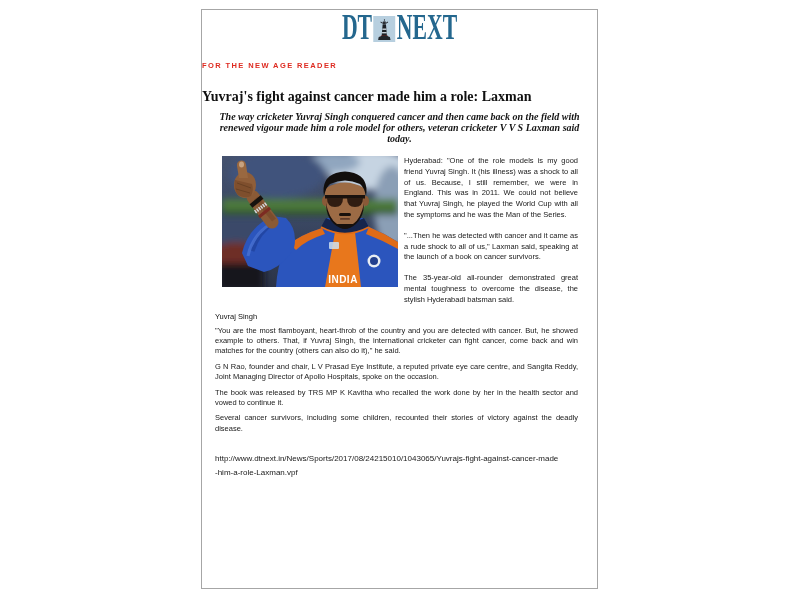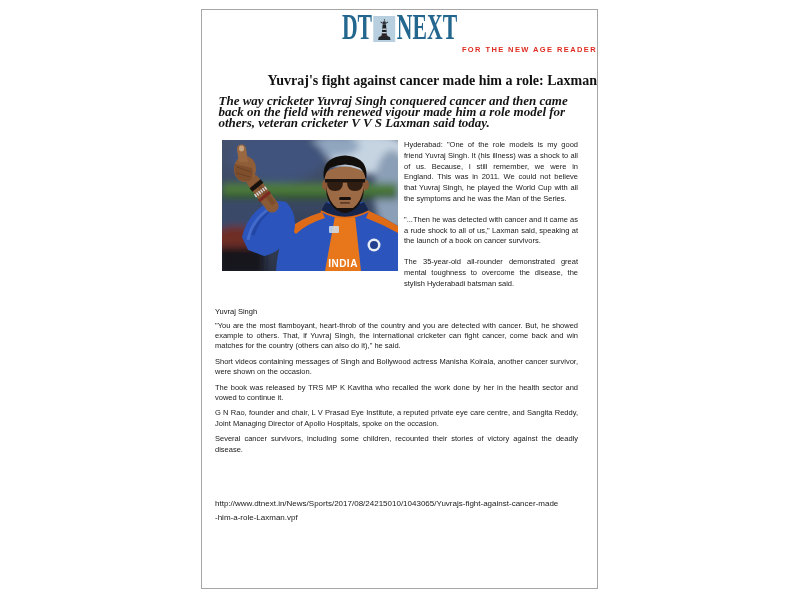--- a/index.html
+++ b/index.html
@@ -7,42 +7,42 @@
     --tagline-red:#de2b21;
     --website-gray:#8f949b;
     --page-border:#a6a6a6;
   }
   *{box-sizing:border-box}
   body{margin:0;background:#fff;font-family:"Liberation Sans",sans-serif;color:#191919}
   .canvas{position:relative;width:800px;height:600px;background:#fff;overflow:hidden}
   .page{position:absolute;left:201px;top:9px;width:397px;height:580px;border:1px solid var(--page-border);background:#fff}
 
   
-  .masthead{text-align:right;margin-top:4px}
+  .masthead{text-align:left;margin-top:4px}
   .logo-row{display:flex;justify-content:center;align-items:center;transform:scaleX(.62);transform-origin:center top;height:27px}
   .logo-text{font-family:"Liberation Serif",serif;font-weight:bold;font-size:35px;line-height:26px;color:var(--brand-blue)}
   .logo-icon{width:36px;height:26px;margin:3px 2px 0;flex:none}
-  .tagline{color:var(--tagline-red);font-size:7.5px;font-weight:bold;letter-spacing:1.4px;margin-top:4px}
+  .tagline{color:var(--tagline-red);font-size:7.5px;font-weight:bold;letter-spacing:1.4px;margin-top:20px}
   .website{color:var(--website-gray);font-size:8px;letter-spacing:2.6px;margin-top:3px}
 
   
-  .headline{font-family:"Liberation Serif",serif;font-weight:bold;font-size:14px;text-align:right;margin-top:19px;color:#101010}
-  .subheadline{font-family:"Liberation Serif",serif;font-weight:bold;font-style:italic;font-size:13px;line-height:11px;text-align:left;width:362px;margin:6px auto 12px;color:#141414}
+  .headline{font-family:"Liberation Serif",serif;font-weight:bold;font-size:14px;text-align:left;margin-top:19px;color:#101010}
+  .subheadline{font-family:"Liberation Serif",serif;font-weight:bold;font-style:italic;font-size:10px;line-height:11px;text-align:center;width:362px;margin:6px auto 12px;color:#141414}
 
   
   .article{margin:10px 19px 0 13px}
   .top-row{display:flex;gap:6px;align-items:flex-start}
   .photo{width:176px;height:131px;margin-left:7px;flex:none;display:block}
   .col{flex:1;font-size:7.5px;line-height:10.8px;text-align:justify}
   .col p{margin:0 0 10px}
-  .col p:last-child{margin-bottom:12px}
+  .col p:last-child{margin-bottom:1px}
   .dateline{font-weight:normal}
   .caption{font-weight:normal;font-size:7.5px;margin-top:5px;color:#111}
   .body p{font-size:7.5px;line-height:10.4px;text-align:justify;margin:5px 0 0}
-  .source{margin-top:42px;font-size:8px;line-height:14px;max-width:345px;word-break:break-all}
+  .source{margin-top:18px;font-size:8px;line-height:14px;max-width:345px;word-break:break-all}
 </style>
 </head>
 <body>
 
 <div class="canvas">
   <div class="page">
 
     <div class="masthead">
       <div class="logo-row">
         <span class="logo-text">DT</span>
@@ -134,23 +134,22 @@
           <p><span class="dateline">Hyderabad:</span><span> "One of the role models is my good friend Yuvraj Singh. It (his illness) was a shock to all of us. Because, I still remember, we were in England. This was in 2011. We could not believe that Yuvraj Singh, he played the World Cup with all the symptoms and he was the Man of the Series.</span></p>
           <p>"...Then he was detected with cancer and it came as a rude shock to all of us," Laxman said, speaking at the launch of a book on cancer survivors.</p>
           <p>The 35-year-old all-rounder demonstrated great mental toughness to overcome the disease, the stylish Hyderabadi batsman said.</p>
         </div>
       </div>
 
       <div class="caption">Yuvraj Singh</div>
 
       <div class="body">
         <p>"You are the most flamboyant, heart-throb of the country and you are detected with cancer. But, he showed example to others. That, if Yuvraj Singh, the international cricketer can fight cancer, come back and win matches for the country (others can also do it)," he said.</p>
-        <p>Short videos containing messages of Singh and Bollywood actress Manisha Koirala, another cancer survivor, were shown on the occasion.</p>
+        <p>G N Rao, founder and chair, L V Prasad Eye Institute, a reputed private eye care centre, and Sangita Reddy, Joint Managing Director of Apollo Hospitals, spoke on the occasion.</p>
         <p>The book was released by TRS MP K Kavitha who recalled the work done by her in the health sector and vowed to continue it.</p>
-        <p>G N Rao, founder and chair, L V Prasad Eye Institute, a reputed private eye care centre, and Sangita Reddy, Joint Managing Director of Apollo Hospitals, spoke on the occasion.</p>
         <p>Several cancer survivors, including some children, recounted their stories of victory against the deadly disease.</p>
       </div>
 
       <div class="source">http://www.dtnext.in/News/Sports/2017/08/24215010/1043065/Yuvrajs-fight-against-cancer-made-him-a-role-Laxman.vpf</div>
     </div>
 
   </div>
 </div>
 
 </body></html>

